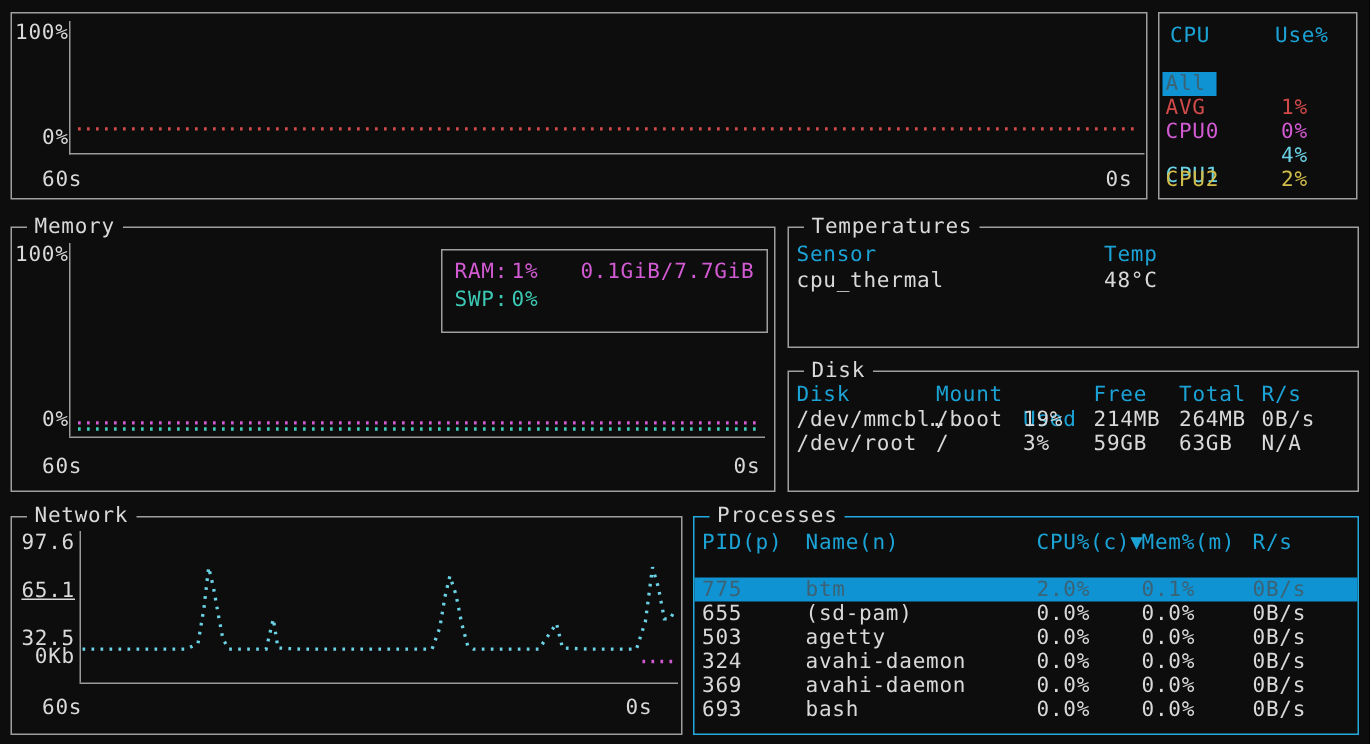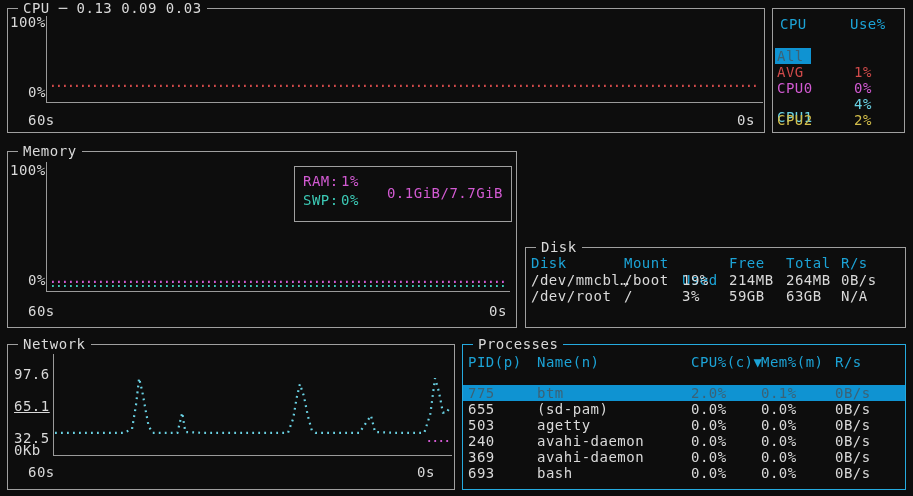--- a/index.html
+++ b/index.html
@@ -18,29 +18,28 @@
   .c-head{color:var(--header_blue);}
   .c-red{color:var(--red);}
   .c-mag{color:var(--magenta);}
   .c-cyan{color:var(--cyan);}
   .c-teal{color:var(--teal);}
   .c-yel{color:var(--yellow);}
   .selrow-bg{position:absolute;background:var(--selected_bg);height:16px;}
   .selrow .cell{color:var(--selected_fg);}
   .graph-svg{position:absolute;left:0;top:0;z-index:1;}
   .legendbox{position:absolute;border:1px solid var(--border);background:var(--bg);box-sizing:border-box;z-index:2;}
-  .ra{text-align:left;margin-top:12px;}
+  .ra{text-align:right;}
 </style>
 </head>
 <body>
 
 <div class="screen">
 
   <div class="panel" style="left:7px;top:8px;width:758px;height:125px;">
-    <div class="ptitle">CPU ─ 0.13 0.09 0.03</div>
     <span class="abs" style="left:2px;top:5px;">100%</span>
     <span class="abs" style="left:20px;top:75px;">0%</span>
     <div class="vax" style="left:38px;top:5px;height:89px;"></div>
     <div class="hax" style="left:38px;top:93px;width:717px;"></div>
     <span class="abs" style="left:20px;top:103px;">60s</span>
     <span class="abs" style="left:729px;top:103px;">0s</span>
     <svg class="graph-svg" width="756" height="123">
         <polyline points="44.0,76.9 750.0,76.9" fill="none" stroke="#d04a4a" stroke-width="2.2" stroke-dasharray="1.8 4.2"></polyline>
       </svg>
   </div>
@@ -81,20 +80,29 @@
 
     <div class="legendbox" style="left:286px;top:14px;width:218px;height:56px;">
       <span class="abs c-mag" style="left:8px;top:6px;">RAM:</span>
       <span class="abs c-mag" style="left:46px;top:6px;">1%</span>
       <span class="abs c-mag ra" style="right:8px;top:6px;">0.1GiB/7.7GiB</span>
       <span class="abs c-teal" style="left:8px;top:25px;">SWP:</span>
       <span class="abs c-teal" style="left:46px;top:25px;">0%</span>
     </div>
   </div>
 
+  <div class="panel" style="left:525px;top:151px;width:381px;height:81px;">
+    <div class="ptitle">Temperatures</div>
+    <span class="abs c-head" style="left:5px;top:10px;">Sensor</span>
+    <span class="abs c-head" style="left:210px;top:10px;">Temp</span>
+    <div>
+      <span class="abs" style="left:5px;top:27px;">cpu_thermal</span>
+      <span class="abs" style="left:210px;top:27px;">48°C</span>
+    </div>
+  </div>
 
   <div class="panel" style="left:525px;top:247px;width:381px;height:81px;">
     <div class="ptitle">Disk</div>
     <span class="abs c-head" style="left:5px;top:7px;">Disk</span>
     <span class="abs c-head" style="left:98px;top:7px;">Mount</span>
     <span class="abs c-head" style="left:156px;top:24px;">Used</span>
     <span class="abs c-head" style="left:203px;top:7px;">Free</span>
     <span class="abs c-head" style="left:260px;top:7px;">Total</span>
     <span class="abs c-head" style="left:315px;top:7px;">R/s</span>
 
@@ -157,21 +165,21 @@
       <span class="abs" style="left:372px;top:56px;">0B/s</span>
     </div>
     <div>
       <span class="abs" style="left:5px;top:72px;">503</span>
       <span class="abs" style="left:74px;top:72px;">agetty</span>
       <span class="abs" style="left:228px;top:72px;">0.0%</span>
       <span class="abs" style="left:298px;top:72px;">0.0%</span>
       <span class="abs" style="left:372px;top:72px;">0B/s</span>
     </div>
     <div>
-      <span class="abs" style="left:5px;top:88px;">240</span>
+      <span class="abs" style="left:5px;top:88px;">324</span>
       <span class="abs" style="left:74px;top:88px;">avahi-daemon</span>
       <span class="abs" style="left:228px;top:88px;">0.0%</span>
       <span class="abs" style="left:298px;top:88px;">0.0%</span>
       <span class="abs" style="left:372px;top:88px;">0B/s</span>
     </div>
     <div>
       <span class="abs" style="left:5px;top:104px;">369</span>
       <span class="abs" style="left:74px;top:104px;">avahi-daemon</span>
       <span class="abs" style="left:228px;top:104px;">0.0%</span>
       <span class="abs" style="left:298px;top:104px;">0.0%</span>

